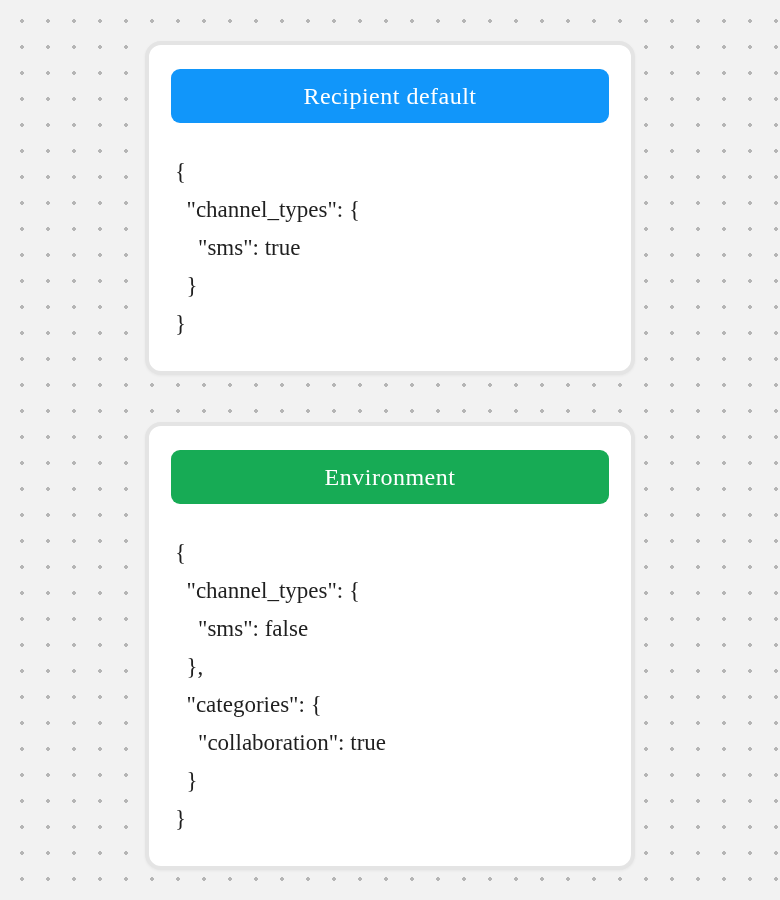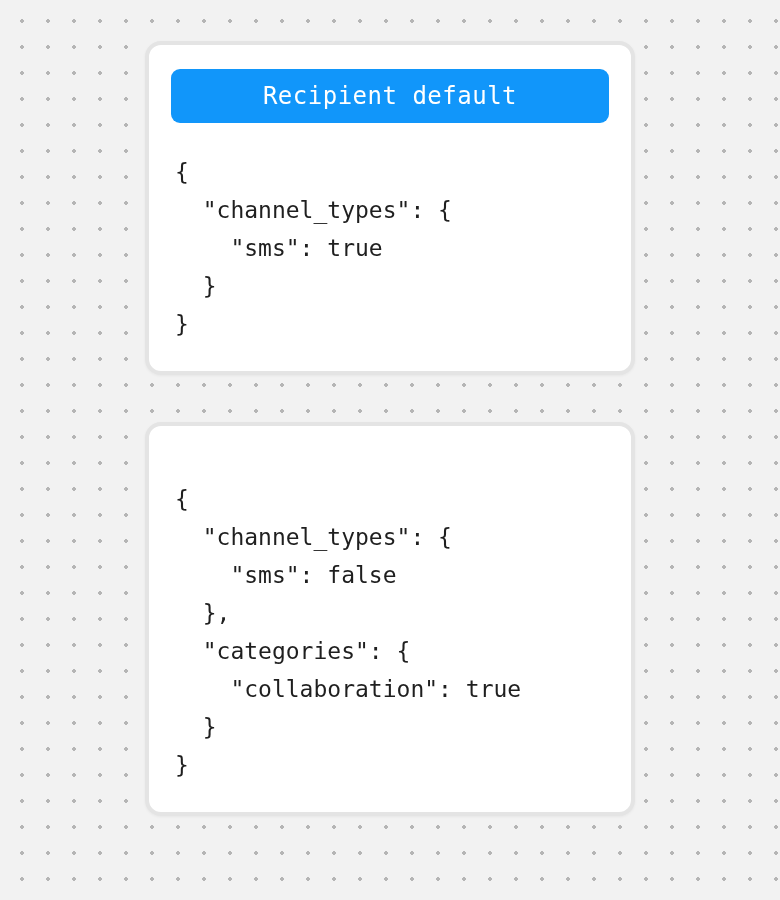--- a/index.html
+++ b/index.html
@@ -15,20 +15,21 @@
     font-family: "DejaVu Sans Mono", "Liberation Mono", monospace;
   }
   .card {
     width: 490px;
     margin: 0 auto;
     background: #ffffff;
     border: 4px solid #e4e4e4;
     border-radius: 16px;
     padding: 24px 22px 28px;
     box-shadow: 0 1px 3px rgba(0,0,0,0.05);
+    font-family: Liberation Serif, serif;
   }
   .card.first { margin-top: 41px; }
   .card.second { margin-top: 47px; }
   .card-header {
     height: 54px;
     border-radius: 9px;
     display: flex;
     align-items: center;
     justify-content: center;
     color: #ffffff;
@@ -55,20 +56,21 @@
   <section class="card first">
     <div class="card-header" style="background-color: rgb(17, 150, 250);">Recipient default</div>
     <pre class="code">{
   "channel_types": {
     "sms": true
   }
 }</pre>
   </section>
 
   <section class="card second">
+    <div class="card-header" style="background-color: rgb(23, 171, 85);">Environment</div>
     <pre class="code">{
   "channel_types": {
     "sms": false
   },
   "categories": {
     "collaboration": true
   }
 }</pre>
   </section>
 

